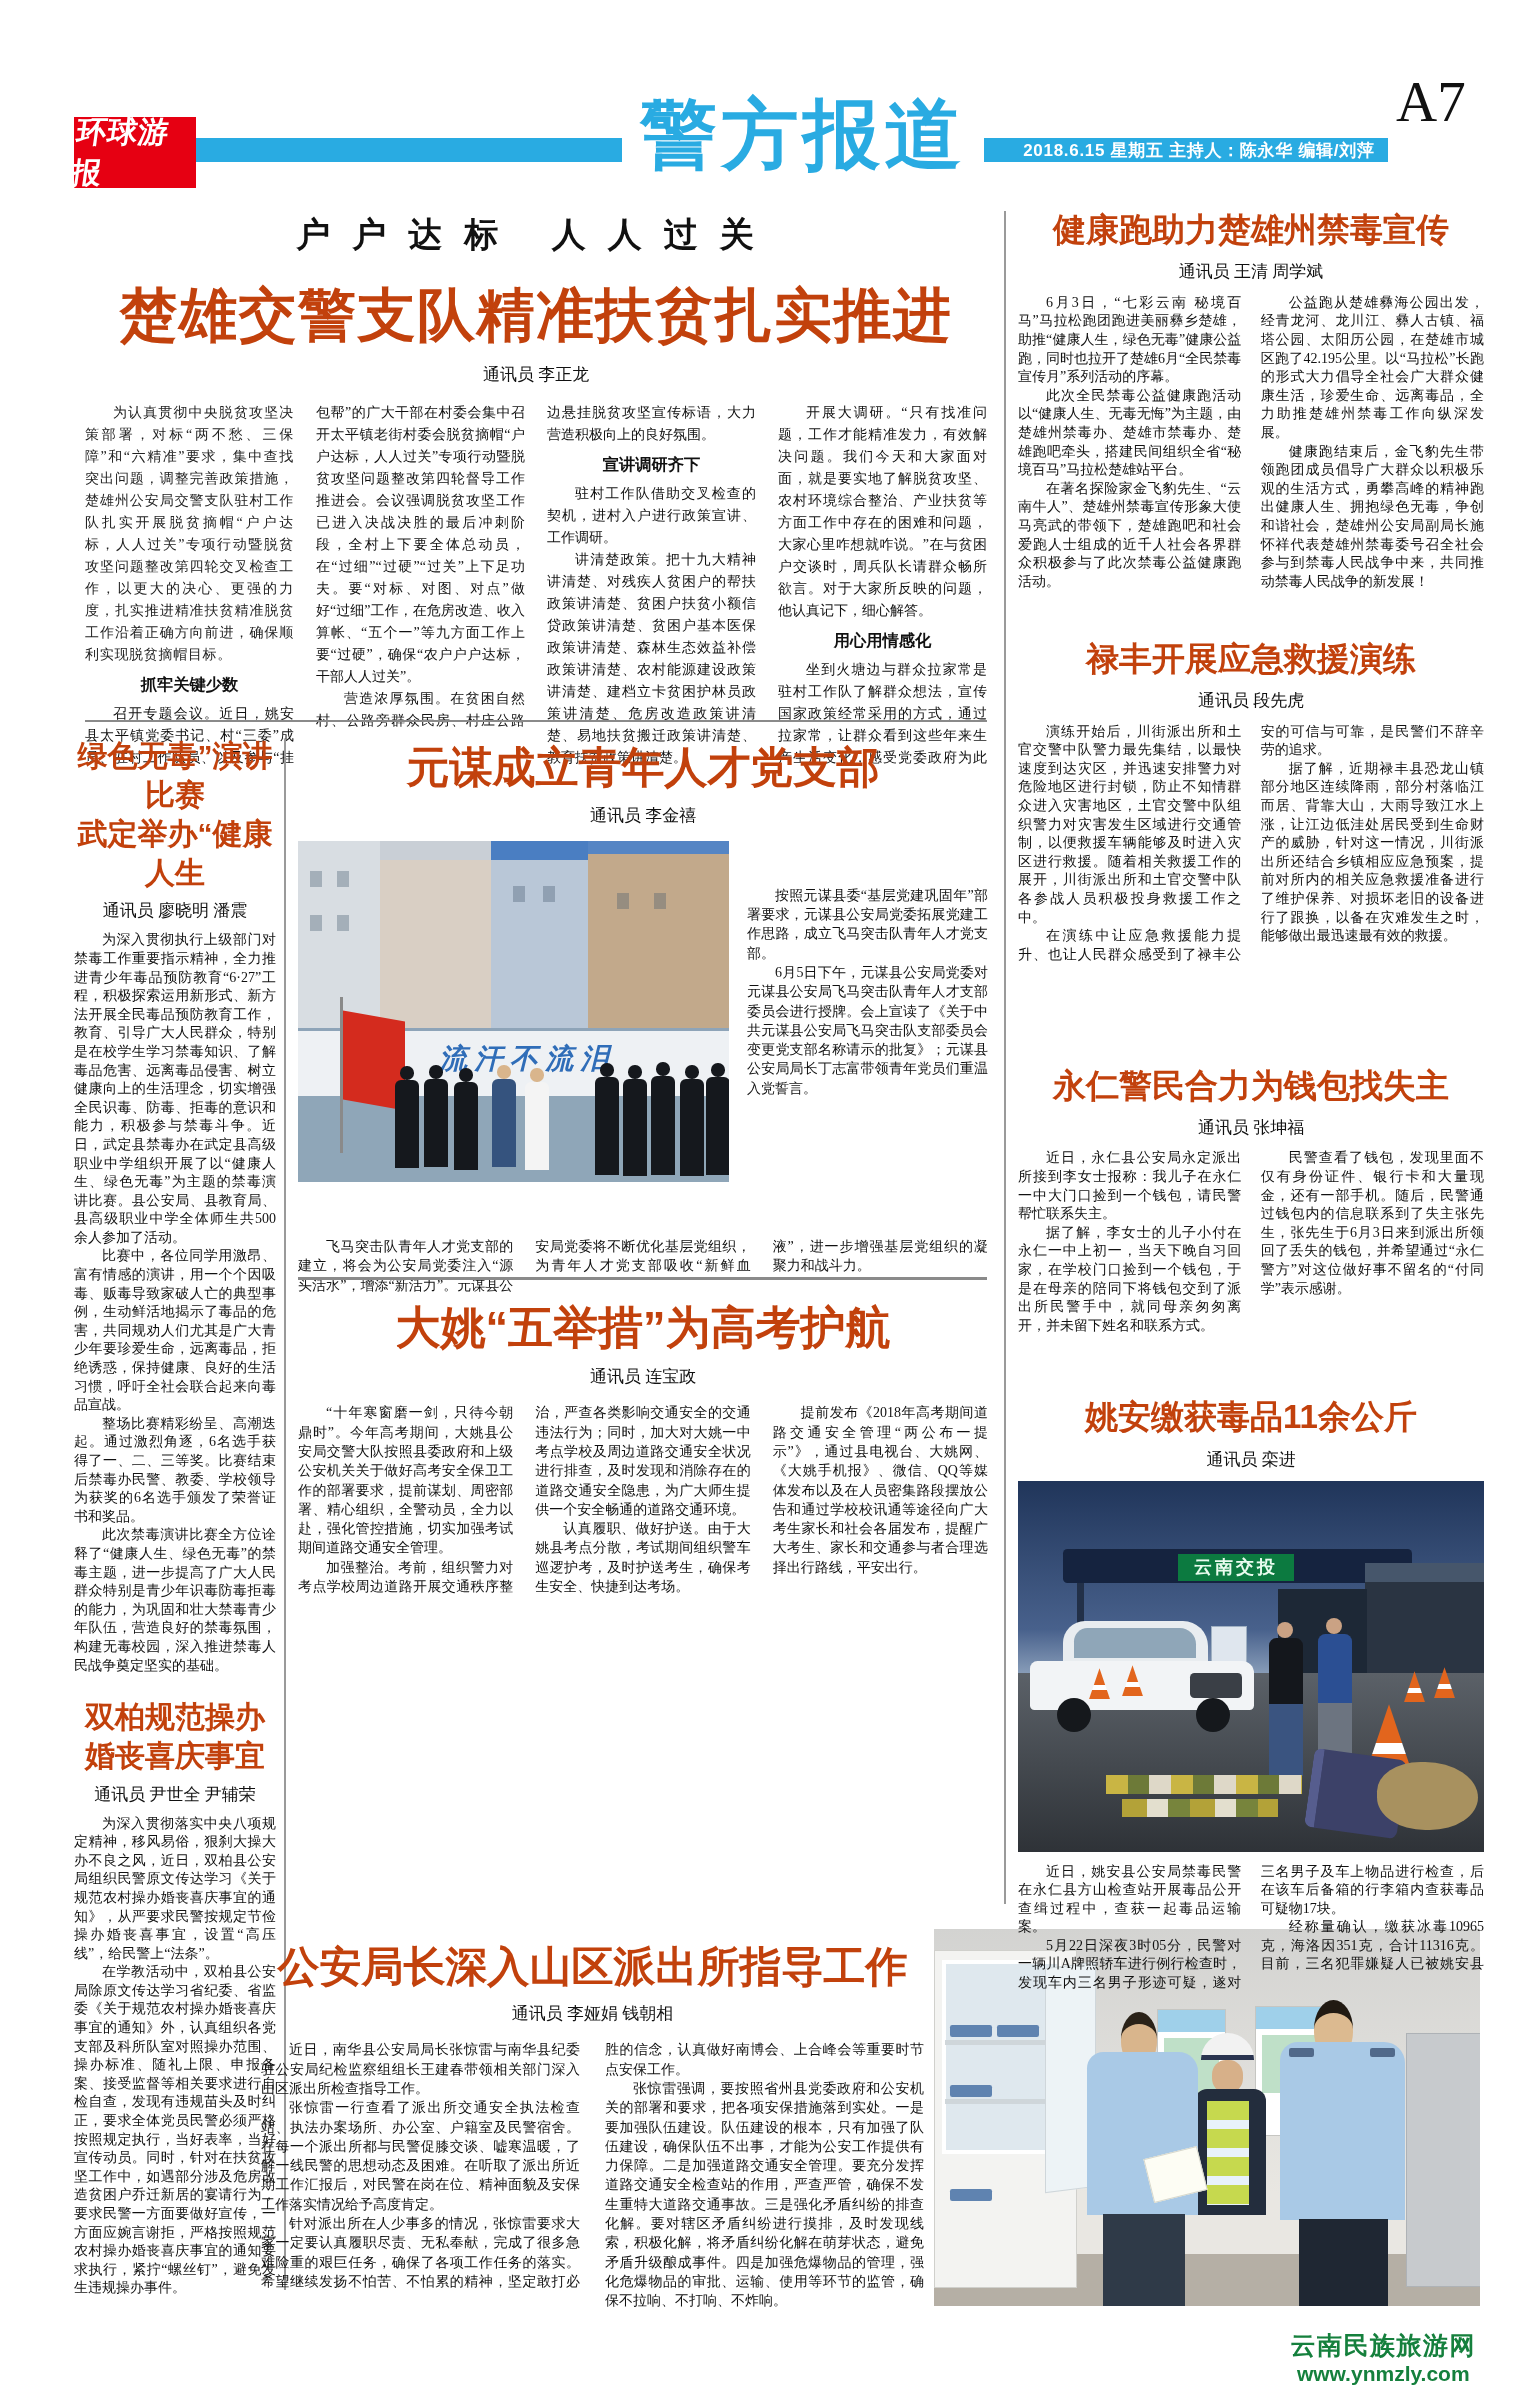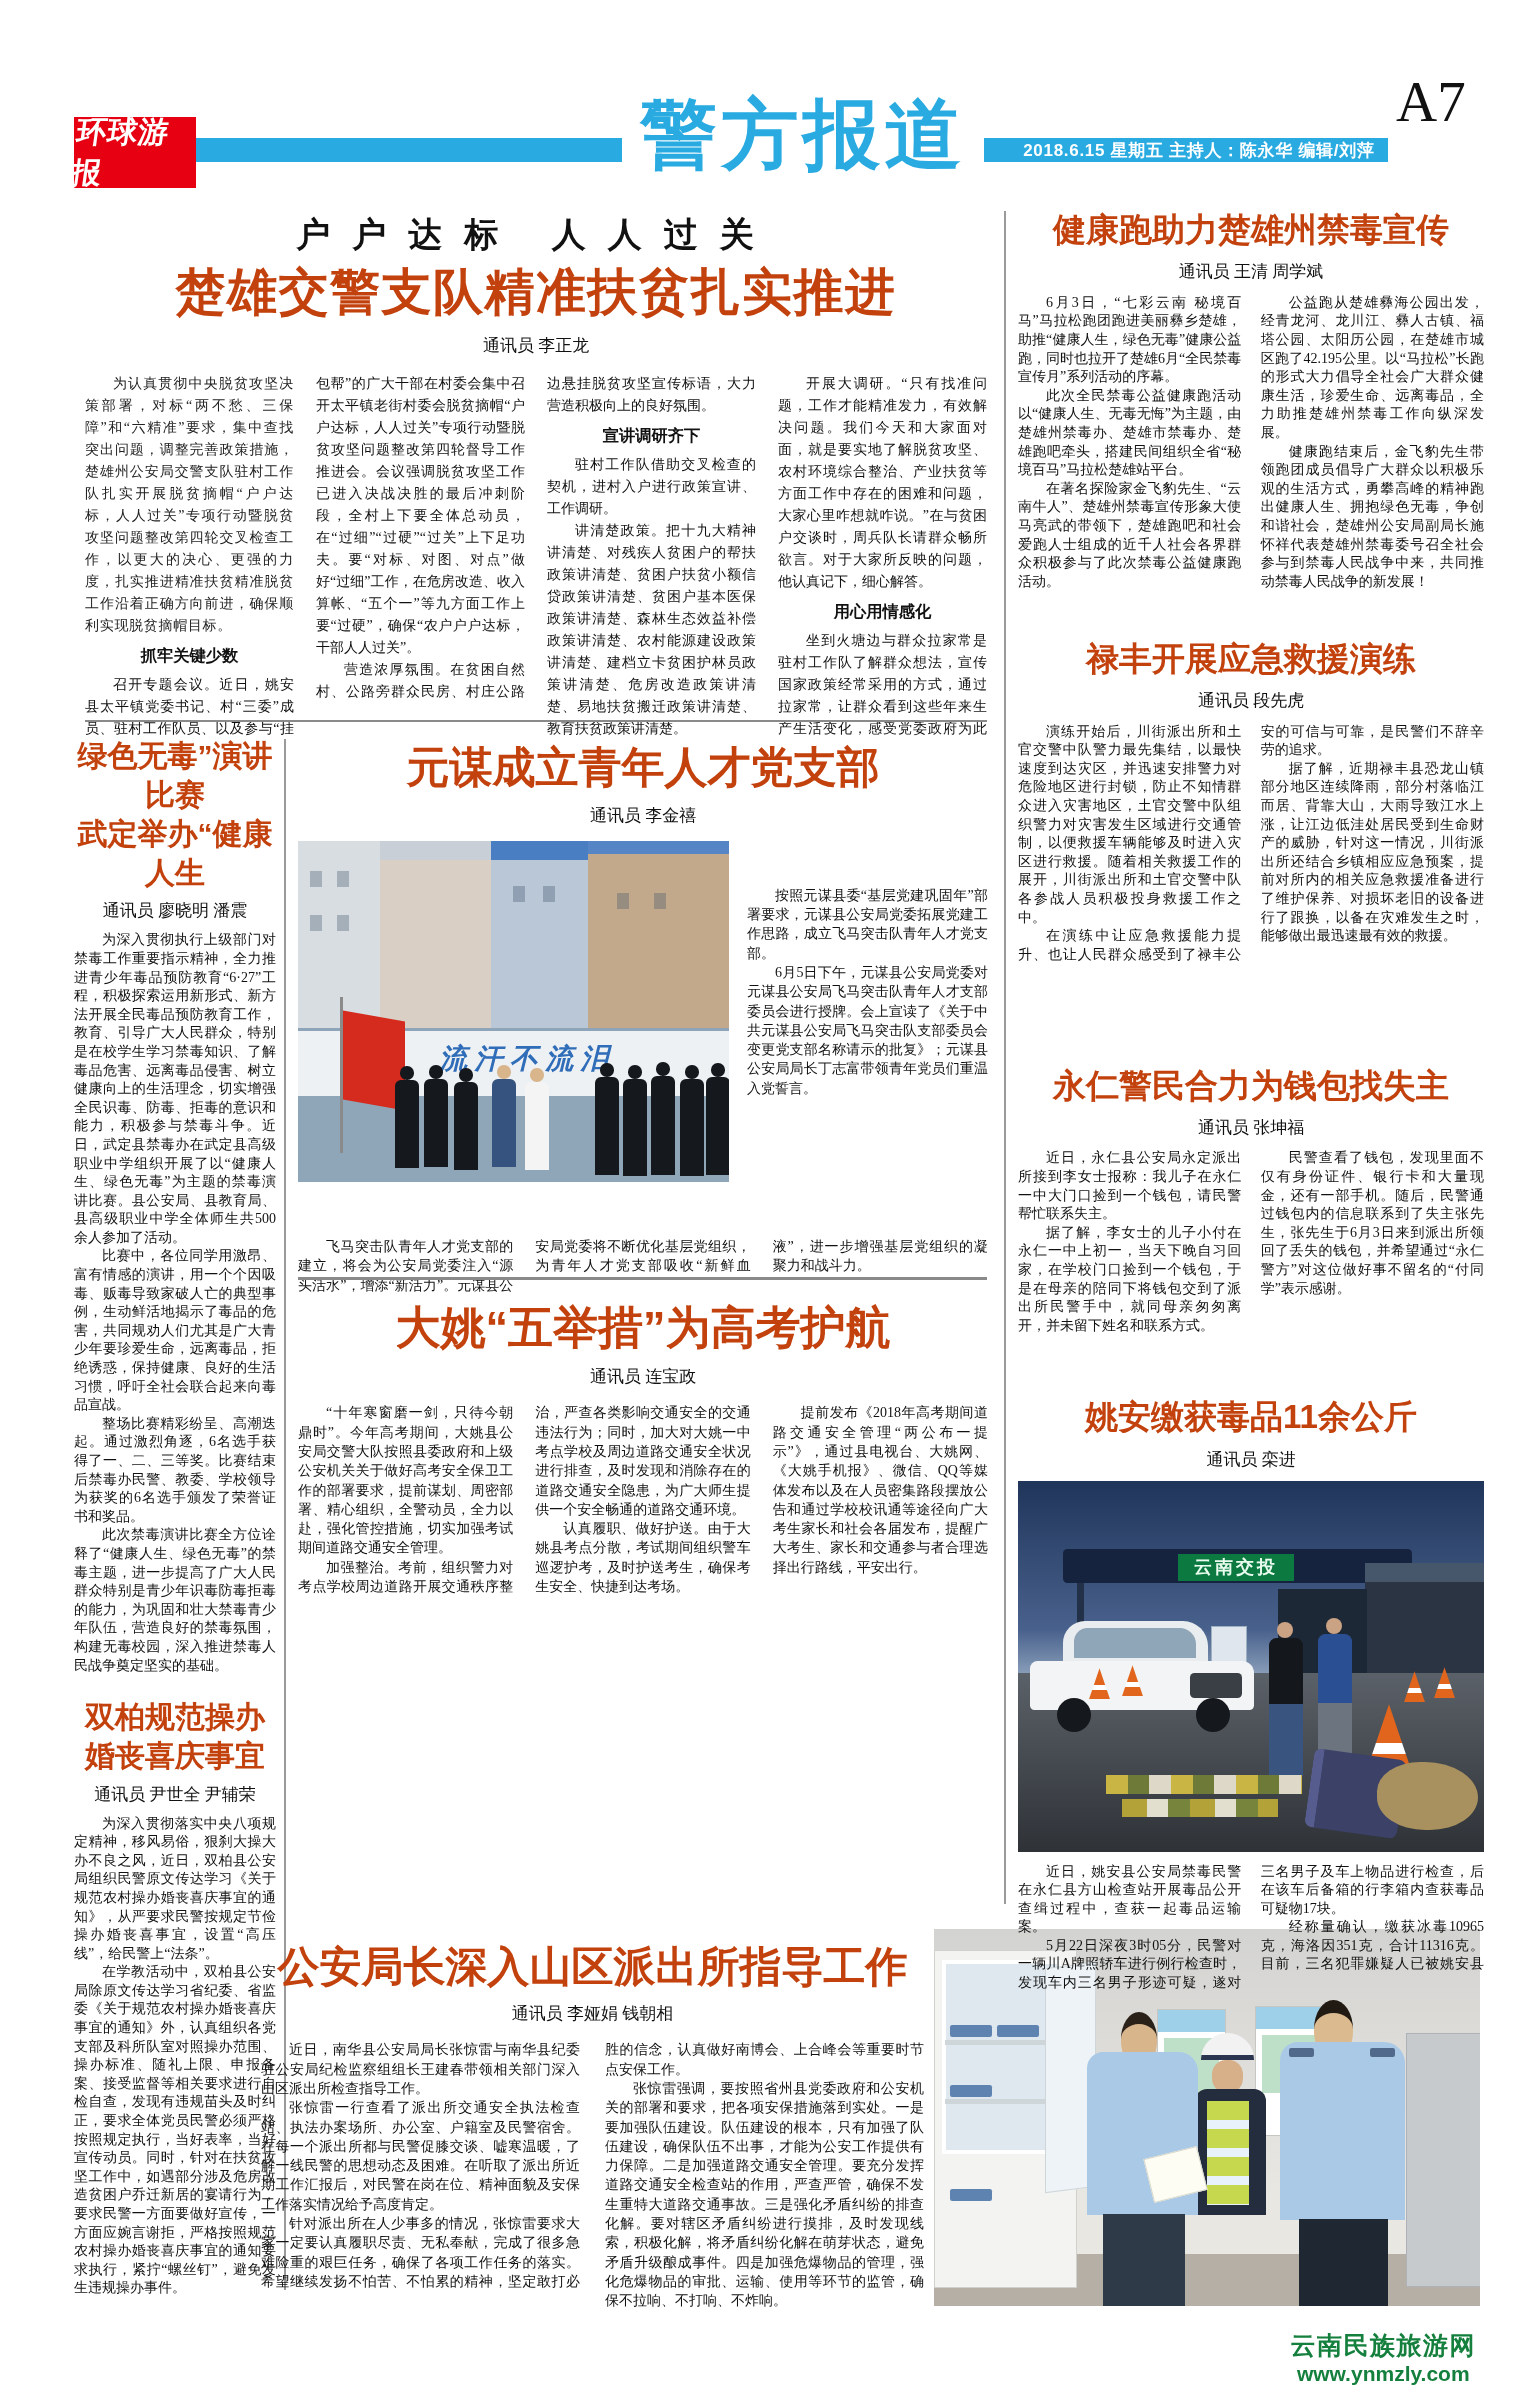--- a/index.html
+++ b/index.html
@@ -23,21 +23,21 @@
   .byline{text-align:center;font-size:17px;margin:7.4px 0 0 0;}
   .bodytext p{margin:0;text-indent:2em;text-align:justify;}
   .subhead{font-family:"Liberation Sans",sans-serif;font-weight:700;text-align:center;
            font-size:16.3px;margin:7.4px 0;}
   .rule-h{position:absolute;background:#8a8a8a;}
   .rule-v{position:absolute;background:#9a9a9a;width:1.5px;}
   
   .main-art{position:absolute;left:85px;top:202px;width:902px;}
   .kicker{text-align:center;font-family:"Liberation Sans",sans-serif;font-weight:700;
           font-size:34px;letter-spacing:22px;margin:10.4px 0 0 0;}
-  .main-title{font-size:50px;letter-spacing:1.5px;margin-top:1px;}
+  .main-title{font-size:58px;letter-spacing:1.5px;margin-top:19px;}
   .main-body{margin-top:16.3px;height:371px;overflow:hidden;column-count:4;column-gap:22px;
              font-size:14px;line-height:22px;}
   .main-body .lead{letter-spacing:0.7px;color:#222;}
   
   .leftcol{position:absolute;left:74px;top:736px;width:202px;height:1562px;overflow:hidden;}
   .leftcol .headline{font-size:30px;line-height:1.3;}
   .leftcol .bodytext{font-size:14px;line-height:18.6px;margin-top:9px;}
   .art-gap{margin-top:22px;}
   
   .yuanmou{position:absolute;left:298px;top:739px;width:690px;}

